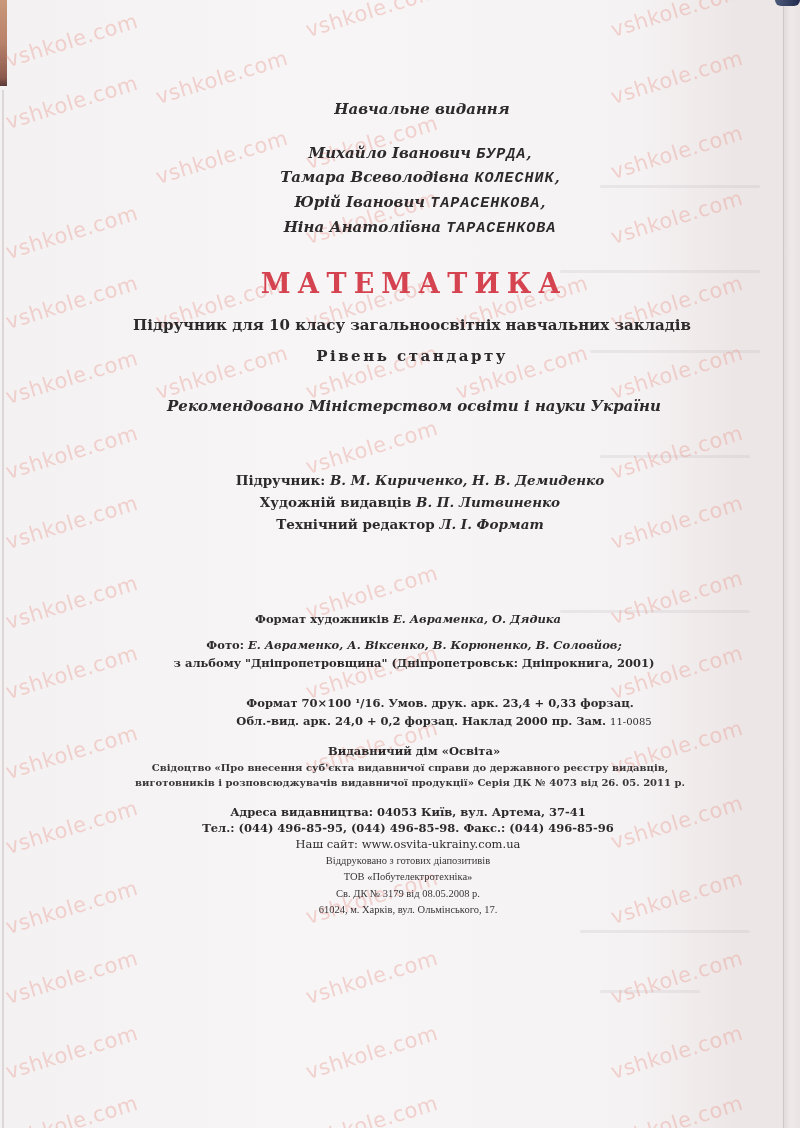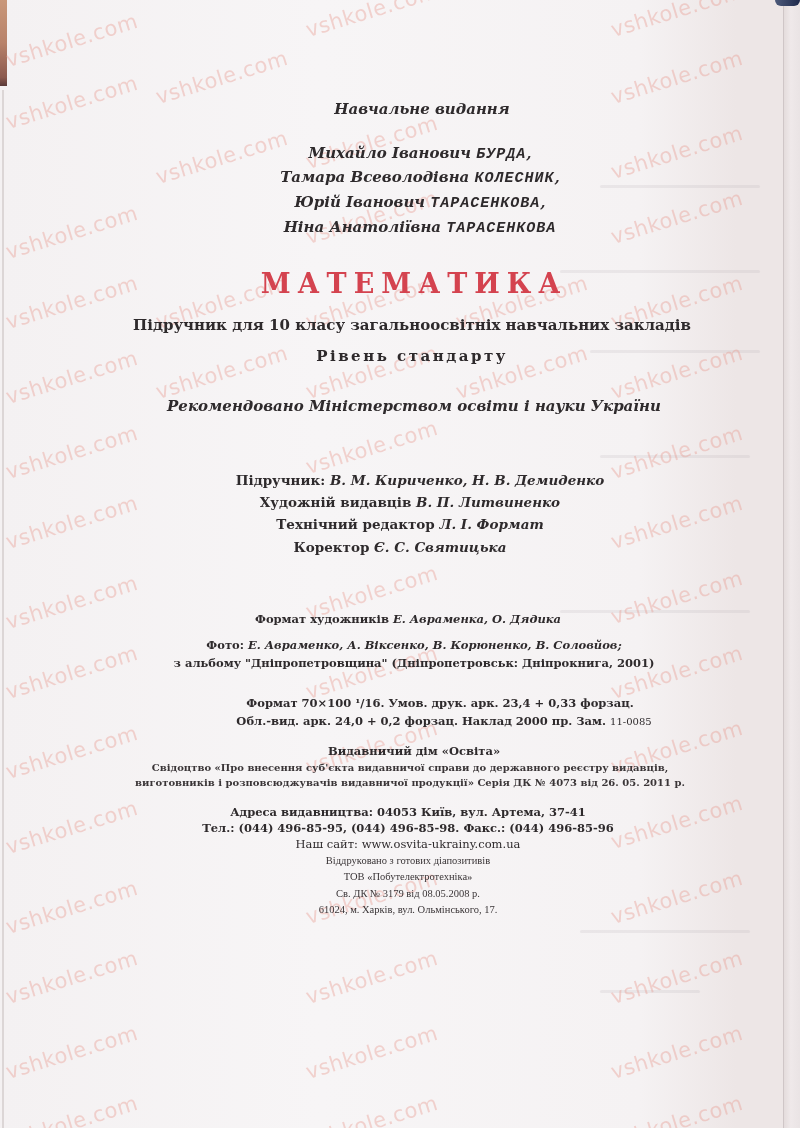--- a/index.html
+++ b/index.html
@@ -239,24 +239,20 @@
     <span class="nm">В. М. Кириченко, Н. В. Демиденко</span>
   </div>
   <div class="c staff" style="top:494px;left:10px;">
     <span>Художній видавців</span>
     <span class="nm">В. П. Литвиненко</span>
   </div>
   <div class="c staff" style="top:516px;left:10px;">
     <span>Технічний редактор</span>
     <span class="nm">Л. І. Формат</span>
   </div>
-  <div class="c staff" style="top:539px;left:0px;">
-    <span>Коректор</span>
-    <span class="nm">Є. С. Святицька</span>
-  </div>
 
   <div class="c small" style="top:612px;left:8px;">
     <span>Формат художників</span>
     <span class="nm">Е. Авраменка, О. Дядика</span>
   </div>
 
   <div class="c small" style="top:638px;left:14px;">
     <span>Фото:</span>
     <span class="nm">Е. Авраменко, А. Віксенко, В. Корюненко, В. Соловйов;</span>
   </div>

